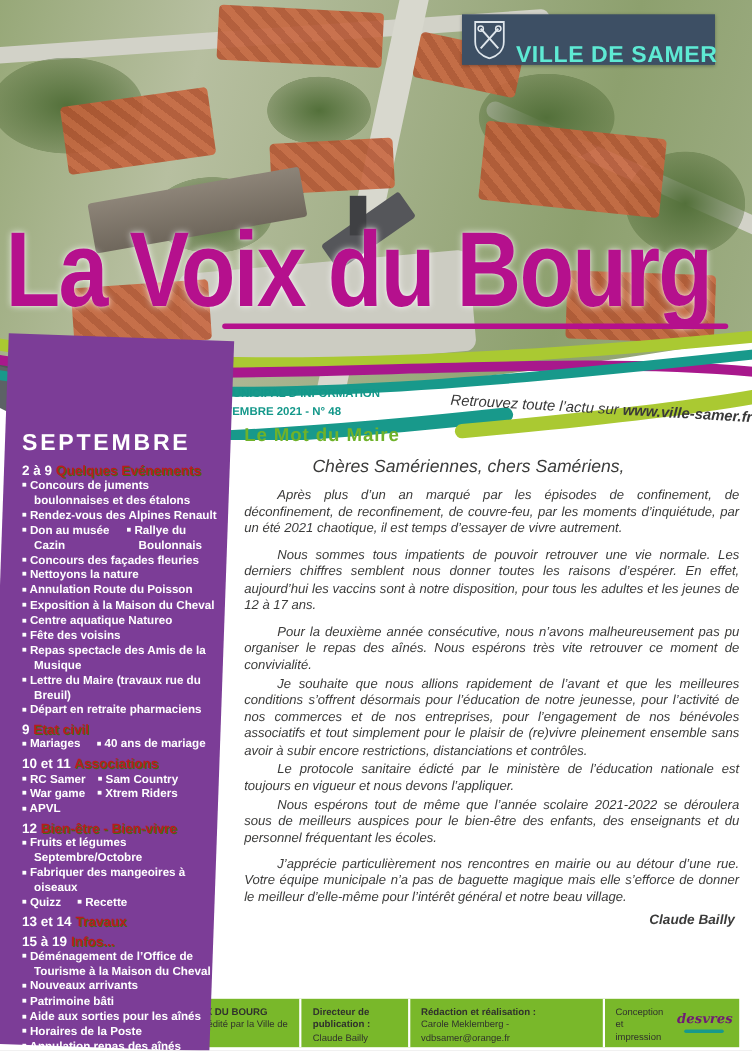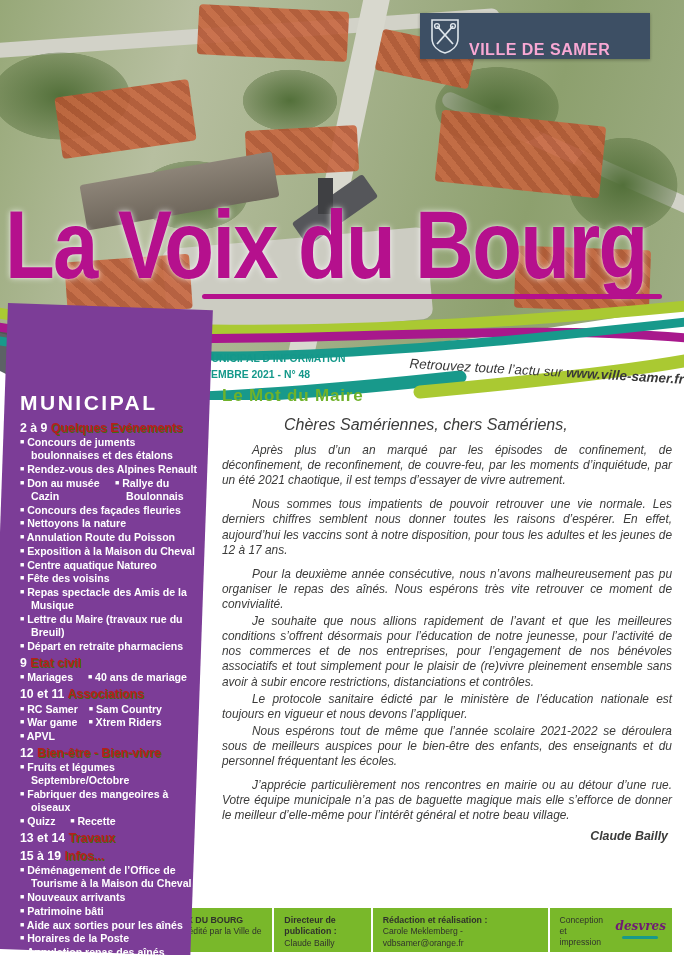--- a/index.html
+++ b/index.html
@@ -29,21 +29,21 @@
   .r6{left:378px;top:38px;width:95px;height:42px;transform:rotate(12deg);}
   .r7{left:246px;top:128px;width:112px;height:46px;transform:rotate(-3deg);}
   .barn{left:82px;top:168px;width:195px;height:46px;background:linear-gradient(#8d8478,#6f675c);transform:rotate(-10deg);border-radius:3px;}
   .nave{left:292px;top:196px;width:86px;height:28px;background:#55565a;transform:rotate(-35deg);border-radius:3px;}
   .tower{left:318px;top:178px;width:15px;height:36px;background:#3f4043;}
 
   
   .banner{position:absolute;left:420px;top:13px;width:230px;height:46px;background:#3d4f64;
           display:flex;align-items:center;gap:9px;padding:0 10px;box-sizing:border-box;box-shadow:0 1px 3px rgba(0,0,0,.3);}
   .banner .crest{flex:none;}
-  .banner .bname{color:#f9a8d4;font-weight:bold;font-size:16px;letter-spacing:.5px;white-space:nowrap;margin-top:28px;}
+  .banner .bname{color:#5eead4;font-weight:bold;font-size:21px;letter-spacing:.5px;white-space:nowrap;margin-top:28px;}
 
   
   .title{position:absolute;left:5px;top:196px;z-index:6;}
   .title .tx{font-weight:bold;font-size:97px;line-height:1;color:#b5108d;letter-spacing:-2px;
              transform:scaleX(.84);transform-origin:0 50%;white-space:nowrap;display:inline-block;
              text-shadow:0 0 7px rgba(255,255,255,.75),0 0 2px rgba(255,255,255,.55);}
   .underline{position:absolute;left:202px;top:294px;width:460px;height:5px;background:#b5108d;border-radius:3px;z-index:6;}
 
   .ribbons{position:absolute;left:0;top:285px;width:684px;height:115px;z-index:2;}
 
@@ -142,21 +142,21 @@
     <div>BULLETIN MUNICIPAL D’INFORMATION</div>
     <div>SEPTEMBRE 2021 - N° 48</div>
   </div>
 
   <div class="actu">
     <span>Retrouvez toute l’actu sur </span><span class="site">www.ville-samer.fr</span>
   </div>
 
   <div class="sidebar-bg"></div>
   <div class="sidebar">
-    <div class="sb-title">MUNICIPAL</div>
+    <div class="sb-title">SEPTEMBRE</div>
     <div>
         <div class="sb-head"><span class="sb-pages">2 à 9 </span><span class="sb-sect">Quelques Evénements</span></div>
         <div class="sb-row">
           <span class="sb-cell"><span class="sb-bullet">■</span> Concours de juments boulonnaises et des étalons</span>
         </div>
         <div class="sb-row">
           <span class="sb-cell"><span class="sb-bullet">■</span> Rendez-vous des Alpines Renault</span>
         </div>
         <div class="sb-row">
           <span class="sb-cell"><span class="sb-bullet">■</span> Don au musée Cazin</span>

